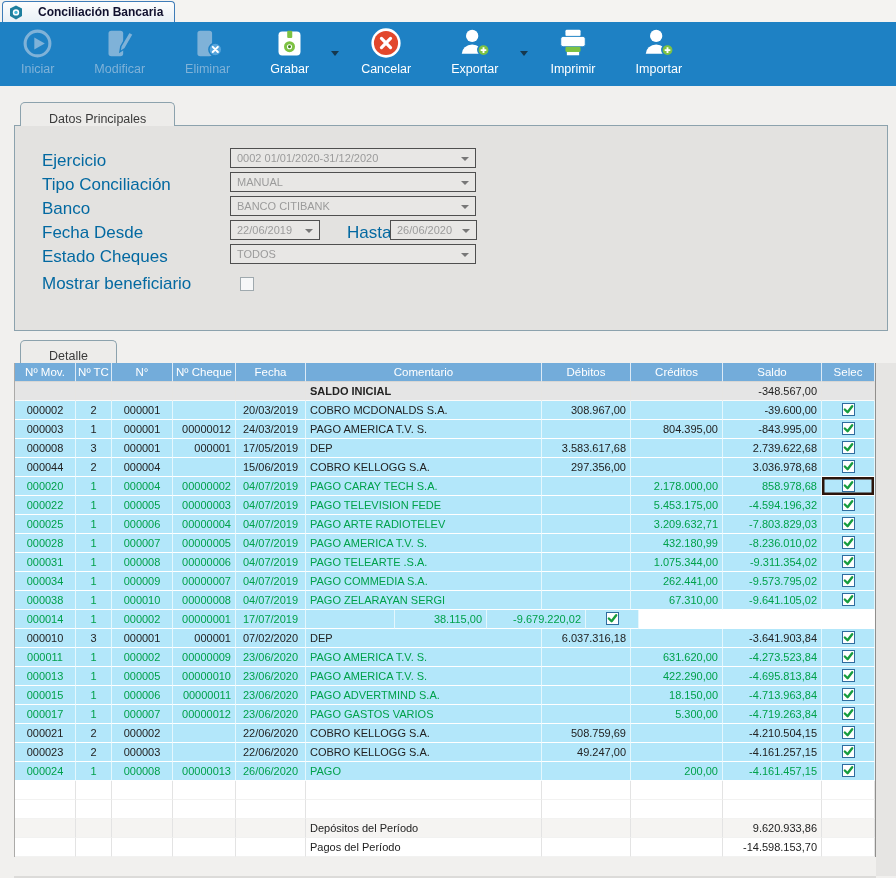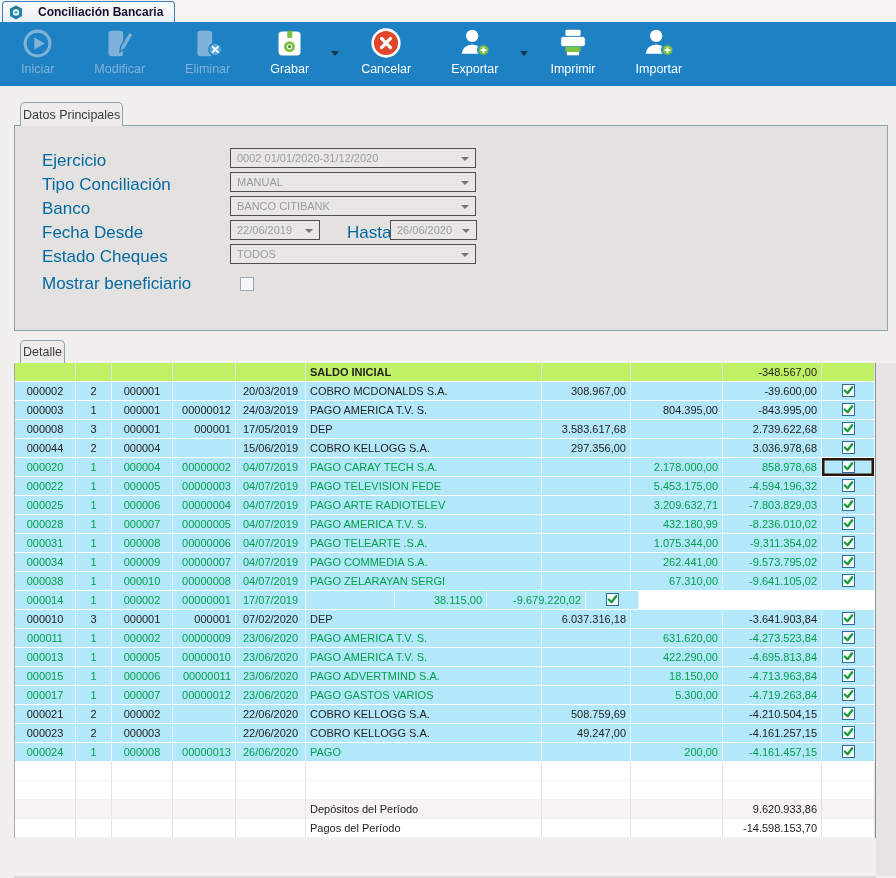--- a/index.html
+++ b/index.html
@@ -22,21 +22,21 @@
   .tb-label{font-size:12.5px;color:#fff;line-height:14px;white-space:nowrap}
   .tb-btn.disabled .tb-label{color:#7FB2D8}
   .tb-caret{width:12px;margin-top:27px;display:flex;justify-content:center;cursor:pointer}
   .tb-caret::after{content:"";border-left:4px solid transparent;border-right:4px solid transparent;
     border-top:5px solid #16384E}
 
   
   .panel{position:absolute;left:14px;top:125px;width:874px;height:206px;background:#E3E2E0;
     border:1px solid #8CA2AD}
   .tab{position:absolute;background:#EDECEA;border:1px solid #8CA2AD;border-bottom:none;
-    border-radius:5px 5px 0 0;display:flex;align-items:center;padding:0 2px;
+    border-radius:5px 5px 0 0;display:flex;align-items:flex-end;padding:0 28px;
     font-size:12.5px;color:#3A3A3A;z-index:2;cursor:pointer;white-space:nowrap}
   .datos-tab{left:20px;top:102px;height:24px}
   .detalle-tab{left:20px;top:340px;height:23px}
 
   .frm-label{position:absolute;left:42px;font-size:17px;color:#0369a1;height:20px;line-height:20px;white-space:nowrap}
   .dd{position:absolute;height:20px;background:#E8E7E5;border:1px solid #4F4F4F;display:flex;
     align-items:center;padding:0 18px 0 6px;cursor:default}
   .dd-text{font-size:11px;color:#9B9B9B;white-space:nowrap;overflow:hidden}
   .dd-arrow{position:absolute;right:6px;top:8px;width:0;height:0;border-left:4px solid transparent;
     border-right:4px solid transparent;border-top:4px solid #777}
@@ -48,21 +48,21 @@
     border-left:1px solid #ABAAA8;border-right:1px solid #908F8D}
   .grow{display:flex;width:860px;height:19px}
   .gcell{height:19px;border-right:1px solid #E3E3E3;border-bottom:1px solid #F2F2F1;
     font-size:11px;line-height:18px;color:#222;overflow:hidden;white-space:nowrap;padding:0 4px}
   .grow.header .gcell{background:var(--grid-header,#73ACDA);color:#fff;
     border-right:1px solid rgba(255,255,255,.75);border-bottom:1px solid #D8D7D5;
     text-align:center;font-size:11.5px;padding:0 2px}
   .row-debit .gcell,.row-credit .gcell{background:var(--row-cyan,#B3E7FA);
     border-right:1px solid rgba(255,255,255,.65);border-bottom:1px solid #fff}
   .row-credit .gcell{color:var(--credit-green,#00A14B)}
-  .row-initial .gcell{background:#bef264;border-right:1px solid #E6E5E3;border-bottom:1px solid #FBFAF9}
+  .row-initial .gcell{background:#e5e5e5;border-right:1px solid #E6E5E3;border-bottom:1px solid #FBFAF9}
   .row-empty .gcell,.row-summary .gcell{background:#fff}
   .row-summary.shade .gcell{background:#F5F4F2}
   .bold{font-weight:bold}
   .al{text-align:left}.ac{text-align:center}.ar{text-align:right}
   .c0{width:61px}.c1{width:36px}.c2{width:61px}.c3{width:63px}.c4{width:70px}
   .c5{width:236px}.c6{width:89px}.c7{width:92px}.c8{width:99px}.c9{width:53px}
   .gcheck{width:13px;height:13px;margin:2px auto 0;background:#FEFEFE;border:1px solid #2F6C9E;
     display:flex;align-items:center;justify-content:center;cursor:pointer}
   .focused{box-shadow:inset 0 0 0 2.5px #2B150B}
 
@@ -216,20 +216,32 @@
   </div>
 
   <div class="frm-label" style="top:274px">Mostrar beneficiario</div>
   <div class="small-checkbox"></div>
 
   <div class="tab detalle-tab">
     <span>Detalle</span>
   </div>
 
   <div class="grid" id="grid">
+      <div class="grow header">
+        <div class="gcell c0">Nº Mov.</div>
+        <div class="gcell c1">Nº TC</div>
+        <div class="gcell c2">N°</div>
+        <div class="gcell c3">Nº Cheque</div>
+        <div class="gcell c4">Fecha</div>
+        <div class="gcell c5">Comentario</div>
+        <div class="gcell c6">Débitos</div>
+        <div class="gcell c7">Créditos</div>
+        <div class="gcell c8">Saldo</div>
+        <div class="gcell c9">Selec</div>
+      </div>
       <div class="grow row-initial">
         <div class="gcell c0 ac"></div>
         <div class="gcell c1 ac"></div>
         <div class="gcell c2 ac"></div>
         <div class="gcell c3 ar"></div>
         <div class="gcell c4 ac"></div>
         <div class="gcell c5 al bold">SALDO INICIAL</div>
         <div class="gcell c6 ar"></div>
         <div class="gcell c7 ar"></div>
         <div class="gcell c8 ar">-348.567,00</div>

